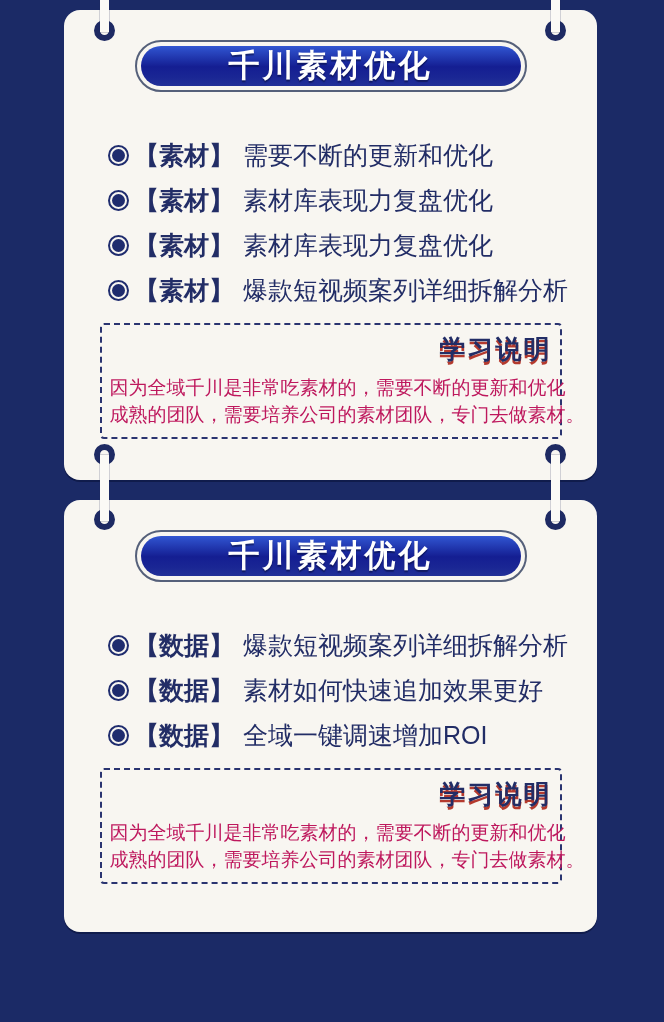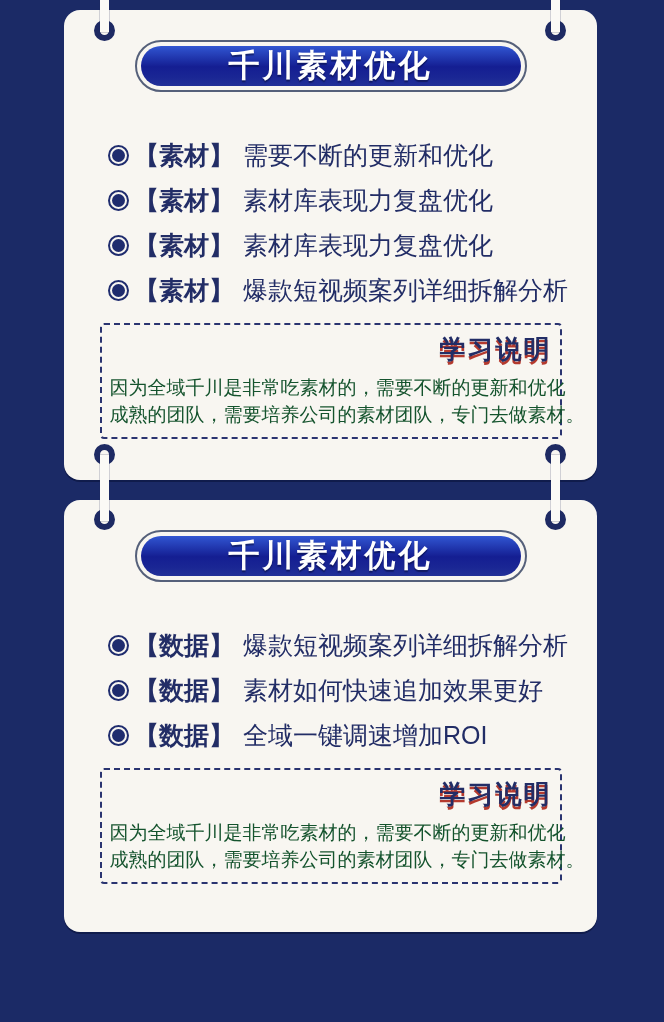--- a/index.html
+++ b/index.html
@@ -46,21 +46,21 @@
   .note{
     margin:16px auto 0;width:462px;box-sizing:border-box;
     border:2px dashed #2a3470;border-radius:4px;
     padding:7px 8px 9px 8px;text-align:right;
   }
   .note-title{
     color:#222d66;font-size:26px;font-weight:bold;letter-spacing:2px;
     text-shadow:0 3px 0 #b43a2e;margin-bottom:7px;
   }
   .note-line{
-    color:#14532d;font-size:19px;font-weight:500;line-height:27px;white-space:nowrap;
+    color:#be185d;font-size:19px;font-weight:500;line-height:27px;white-space:nowrap;
   }
 
   
   .ring{
     position:absolute;width:21px;height:21px;box-sizing:border-box;
     border:6px solid #1e2a63;border-radius:50%;background:#f8f6f1;
   }
   .ring-l1t{left:94px;top:20px;}  .ring-r1t{left:545px;top:20px;}
   .ring-l1b{left:94px;top:444px;} .ring-r1b{left:545px;top:444px;}
   .ring-l2t{left:94px;top:509px;} .ring-r2t{left:545px;top:509px;}

